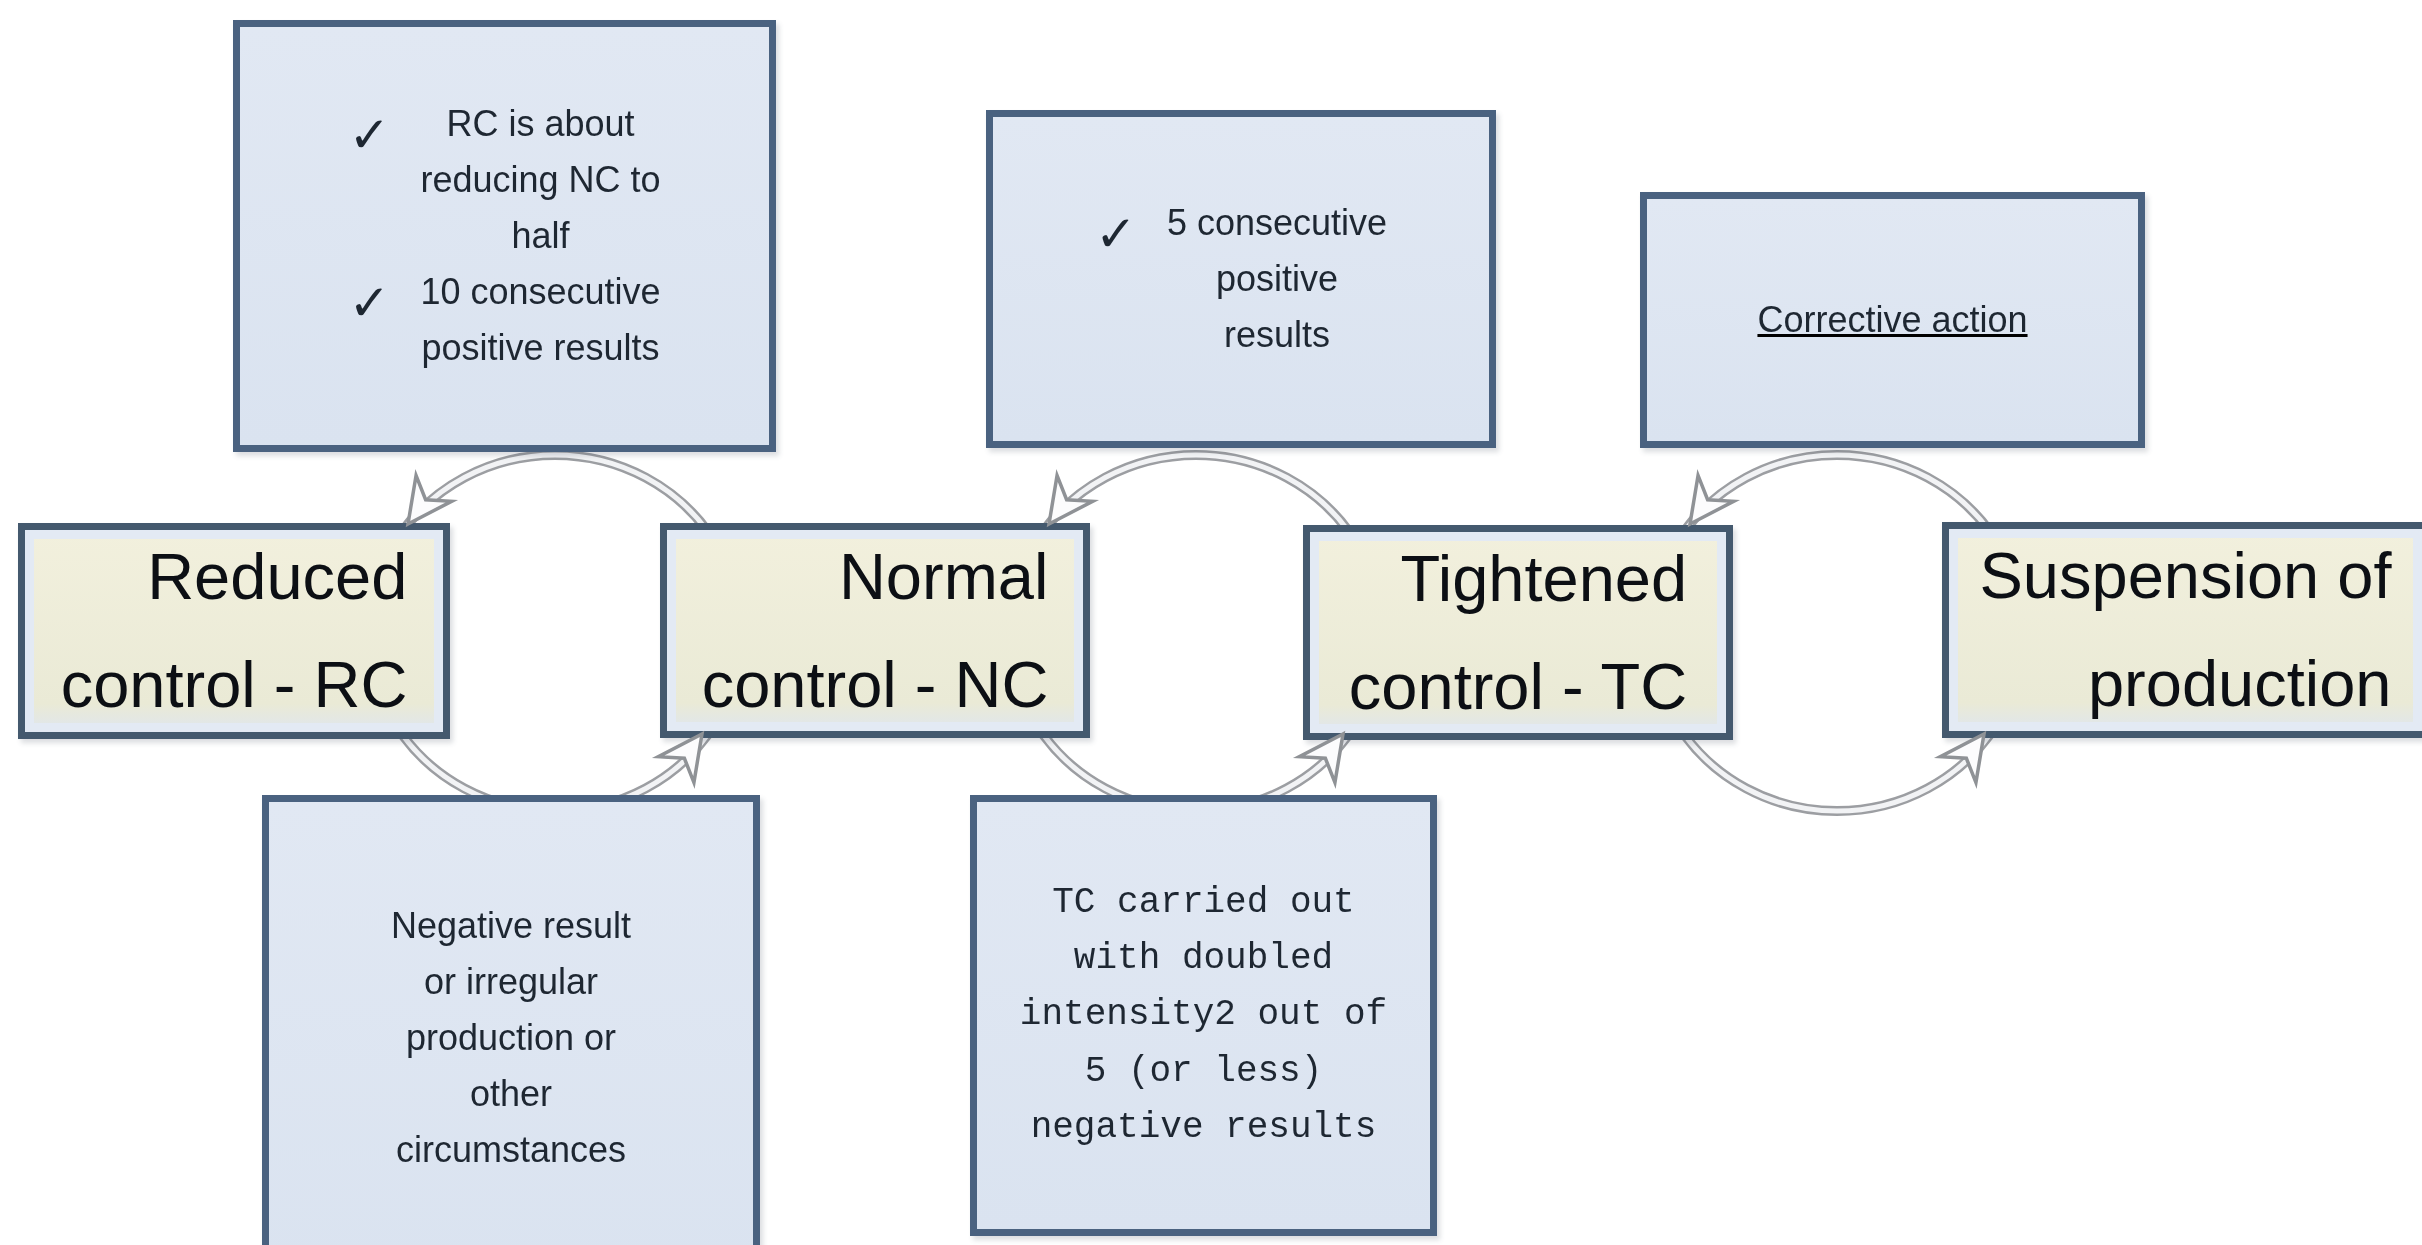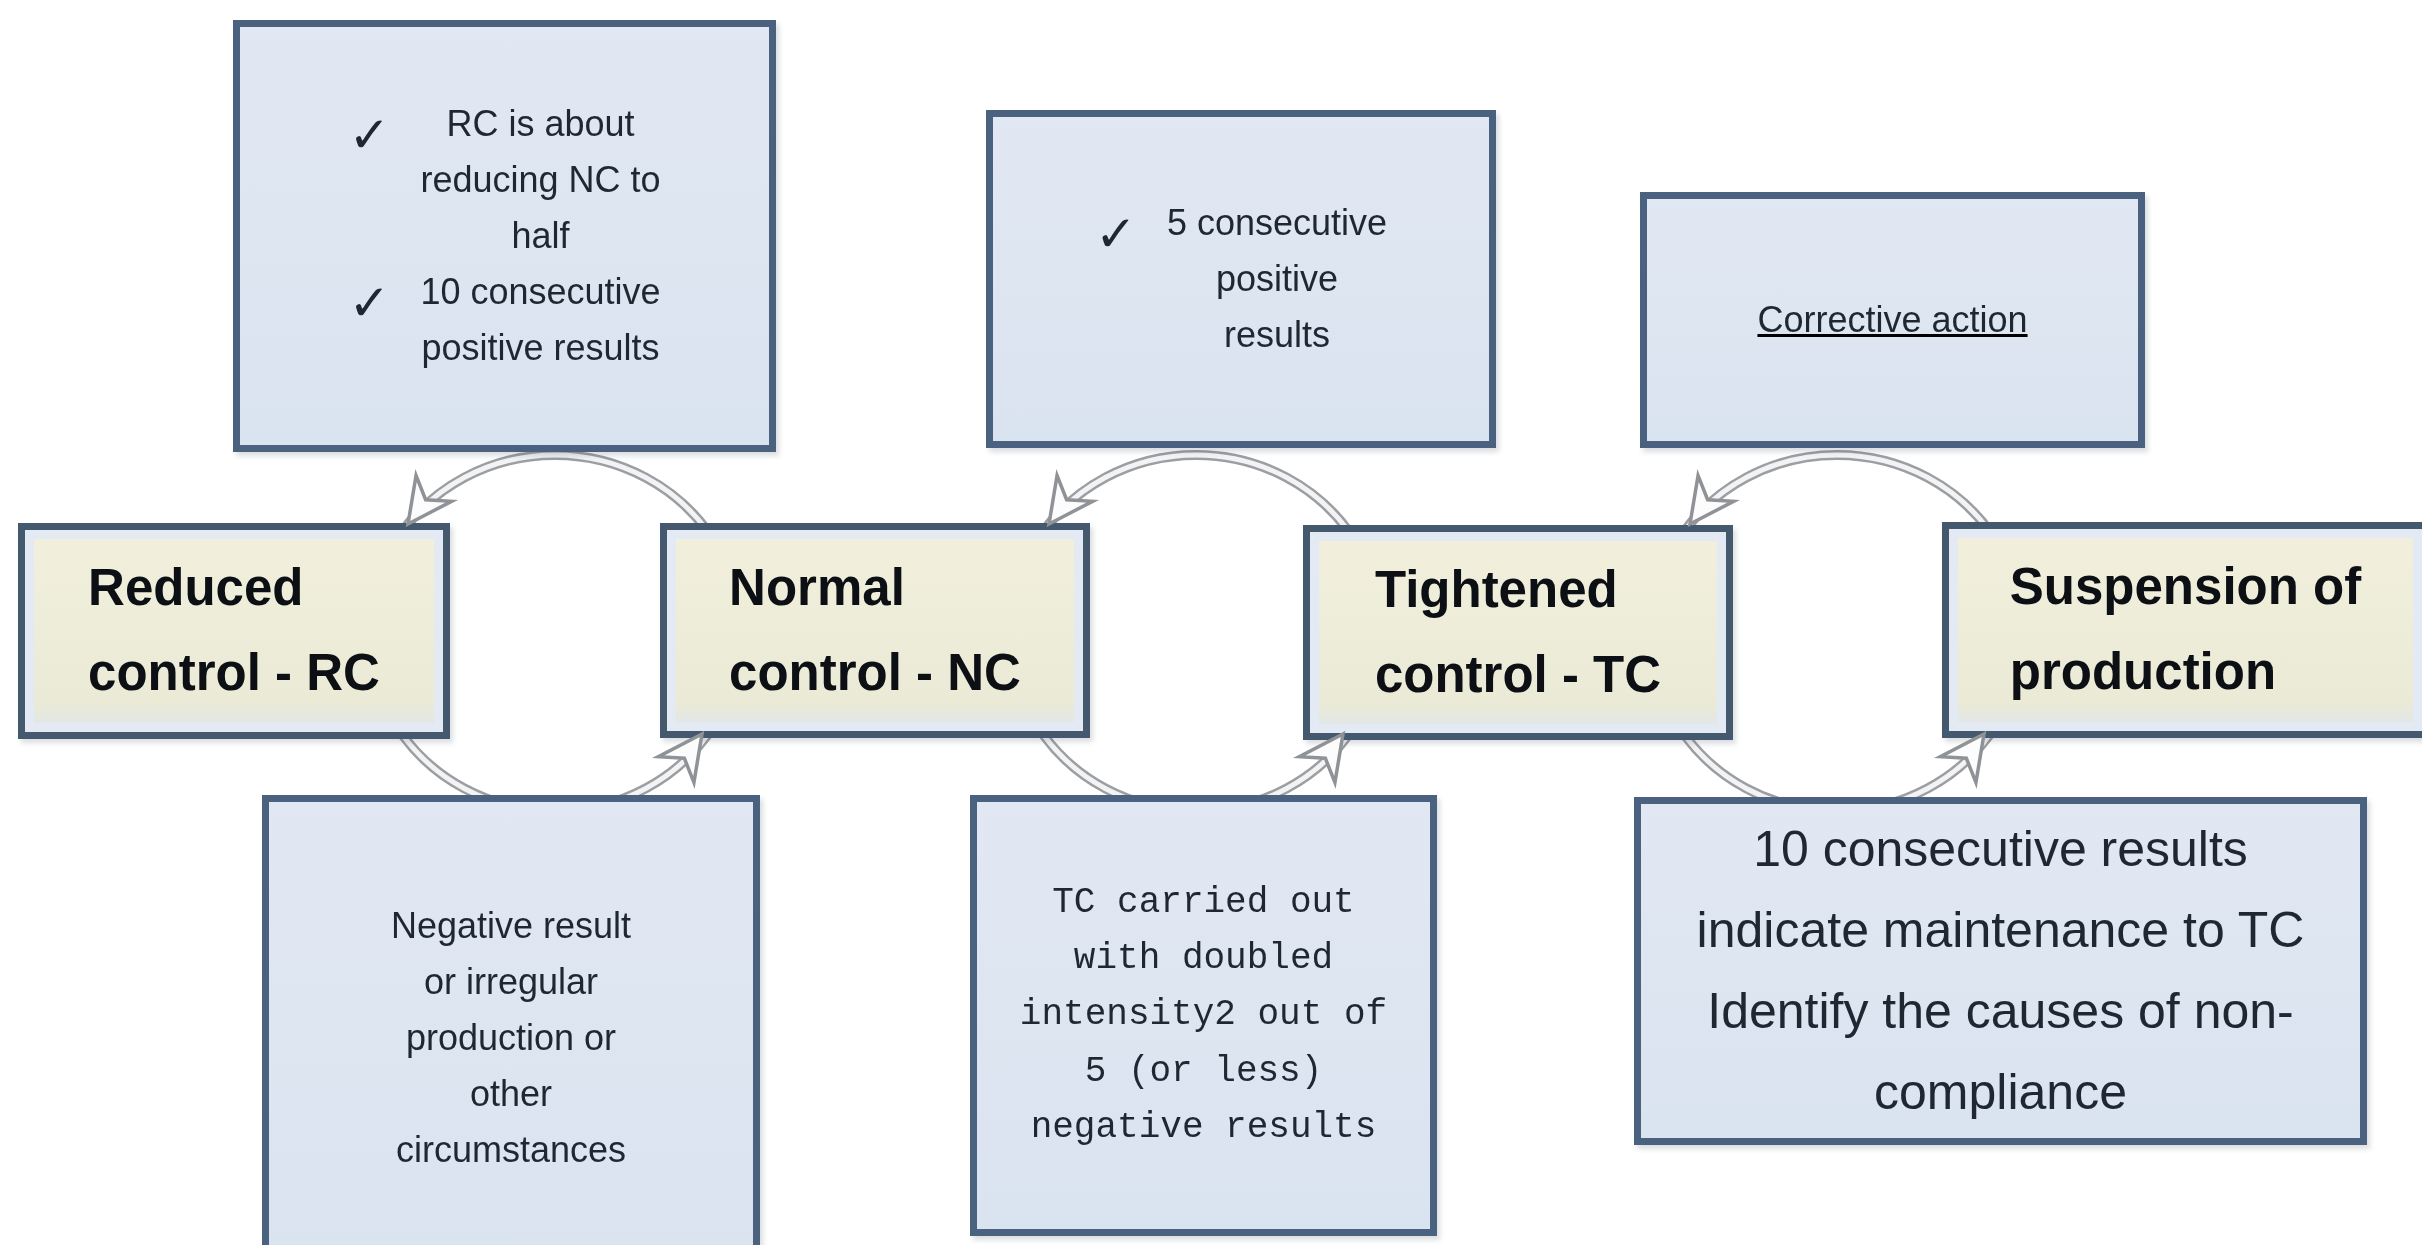--- a/index.html
+++ b/index.html
@@ -40,22 +40,22 @@
   .check{
     font-size:50px;line-height:1.56;font-weight:500;
     color:#1e2732;margin-right:30px;
   }
   .cond-text{
     font-size:36px;line-height:1.56;font-weight:500;
     color:#1e2732;white-space:pre-line;text-align:center;
   }
   .cond-text.big{font-size:50px;line-height:1.62;}
   .state-label{
-    font-size:51px;line-height:1.66;font-weight:700;
-    color:#0c0f14;white-space:pre-line;text-align:left;
+    font-size:65px;line-height:1.66;font-weight:400;
+    color:#0c0f14;white-space:pre-line;text-align:right;
   }
 
   
   #topbox1{left:233px;top:20px;width:543px;height:432px;}
   #topbox2{left:986px;top:110px;width:510px;height:338px;}
   #topbox3{left:1640px;top:192px;width:505px;height:256px;text-decoration:underline;}
   #state1{left:18px;top:523px;width:432px;height:216px;}
   #state2{left:660px;top:523px;width:430px;height:215px;}
   #state3{left:1303px;top:525px;width:430px;height:215px;}
   #state4{left:1942px;top:522px;width:487px;height:216px;}
@@ -146,26 +146,20 @@
 other
 circumstances</span>
   </div>
   <div class="box blue" id="botbox2">
     <span class="cond-text">TC carried out
 with doubled
 intensity2 out of
 5 (or less)
 negative results</span>
   </div>
-  <div class="box blue" id="botbox3">
-    <span class="cond-text big">10 consecutive results
-indicate maintenance to TC
-Identify the causes of non-
-compliance</span>
-  </div>
 
   <svg class="layer layer-front" viewBox="0 0 2422 1245">
     <path class="head" d="M0,0 L-44,-22 L-30,0 L-44,22 Z" transform="translate(408,524) rotate(126)"></path>
     <path class="head" d="M0,0 L-44,-22 L-30,0 L-44,22 Z" transform="translate(702,734) rotate(-54)"></path>
     <path class="head" d="M0,0 L-44,-22 L-30,0 L-44,22 Z" transform="translate(1049,524) rotate(126)"></path>
     <path class="head" d="M0,0 L-44,-22 L-30,0 L-44,22 Z" transform="translate(1343,734) rotate(-54)"></path>
     <path class="head" d="M0,0 L-44,-22 L-30,0 L-44,22 Z" transform="translate(1690,524) rotate(126)"></path>
     <path class="head" d="M0,0 L-44,-22 L-30,0 L-44,22 Z" transform="translate(1984,734) rotate(-54)"></path>
   </svg>
 

